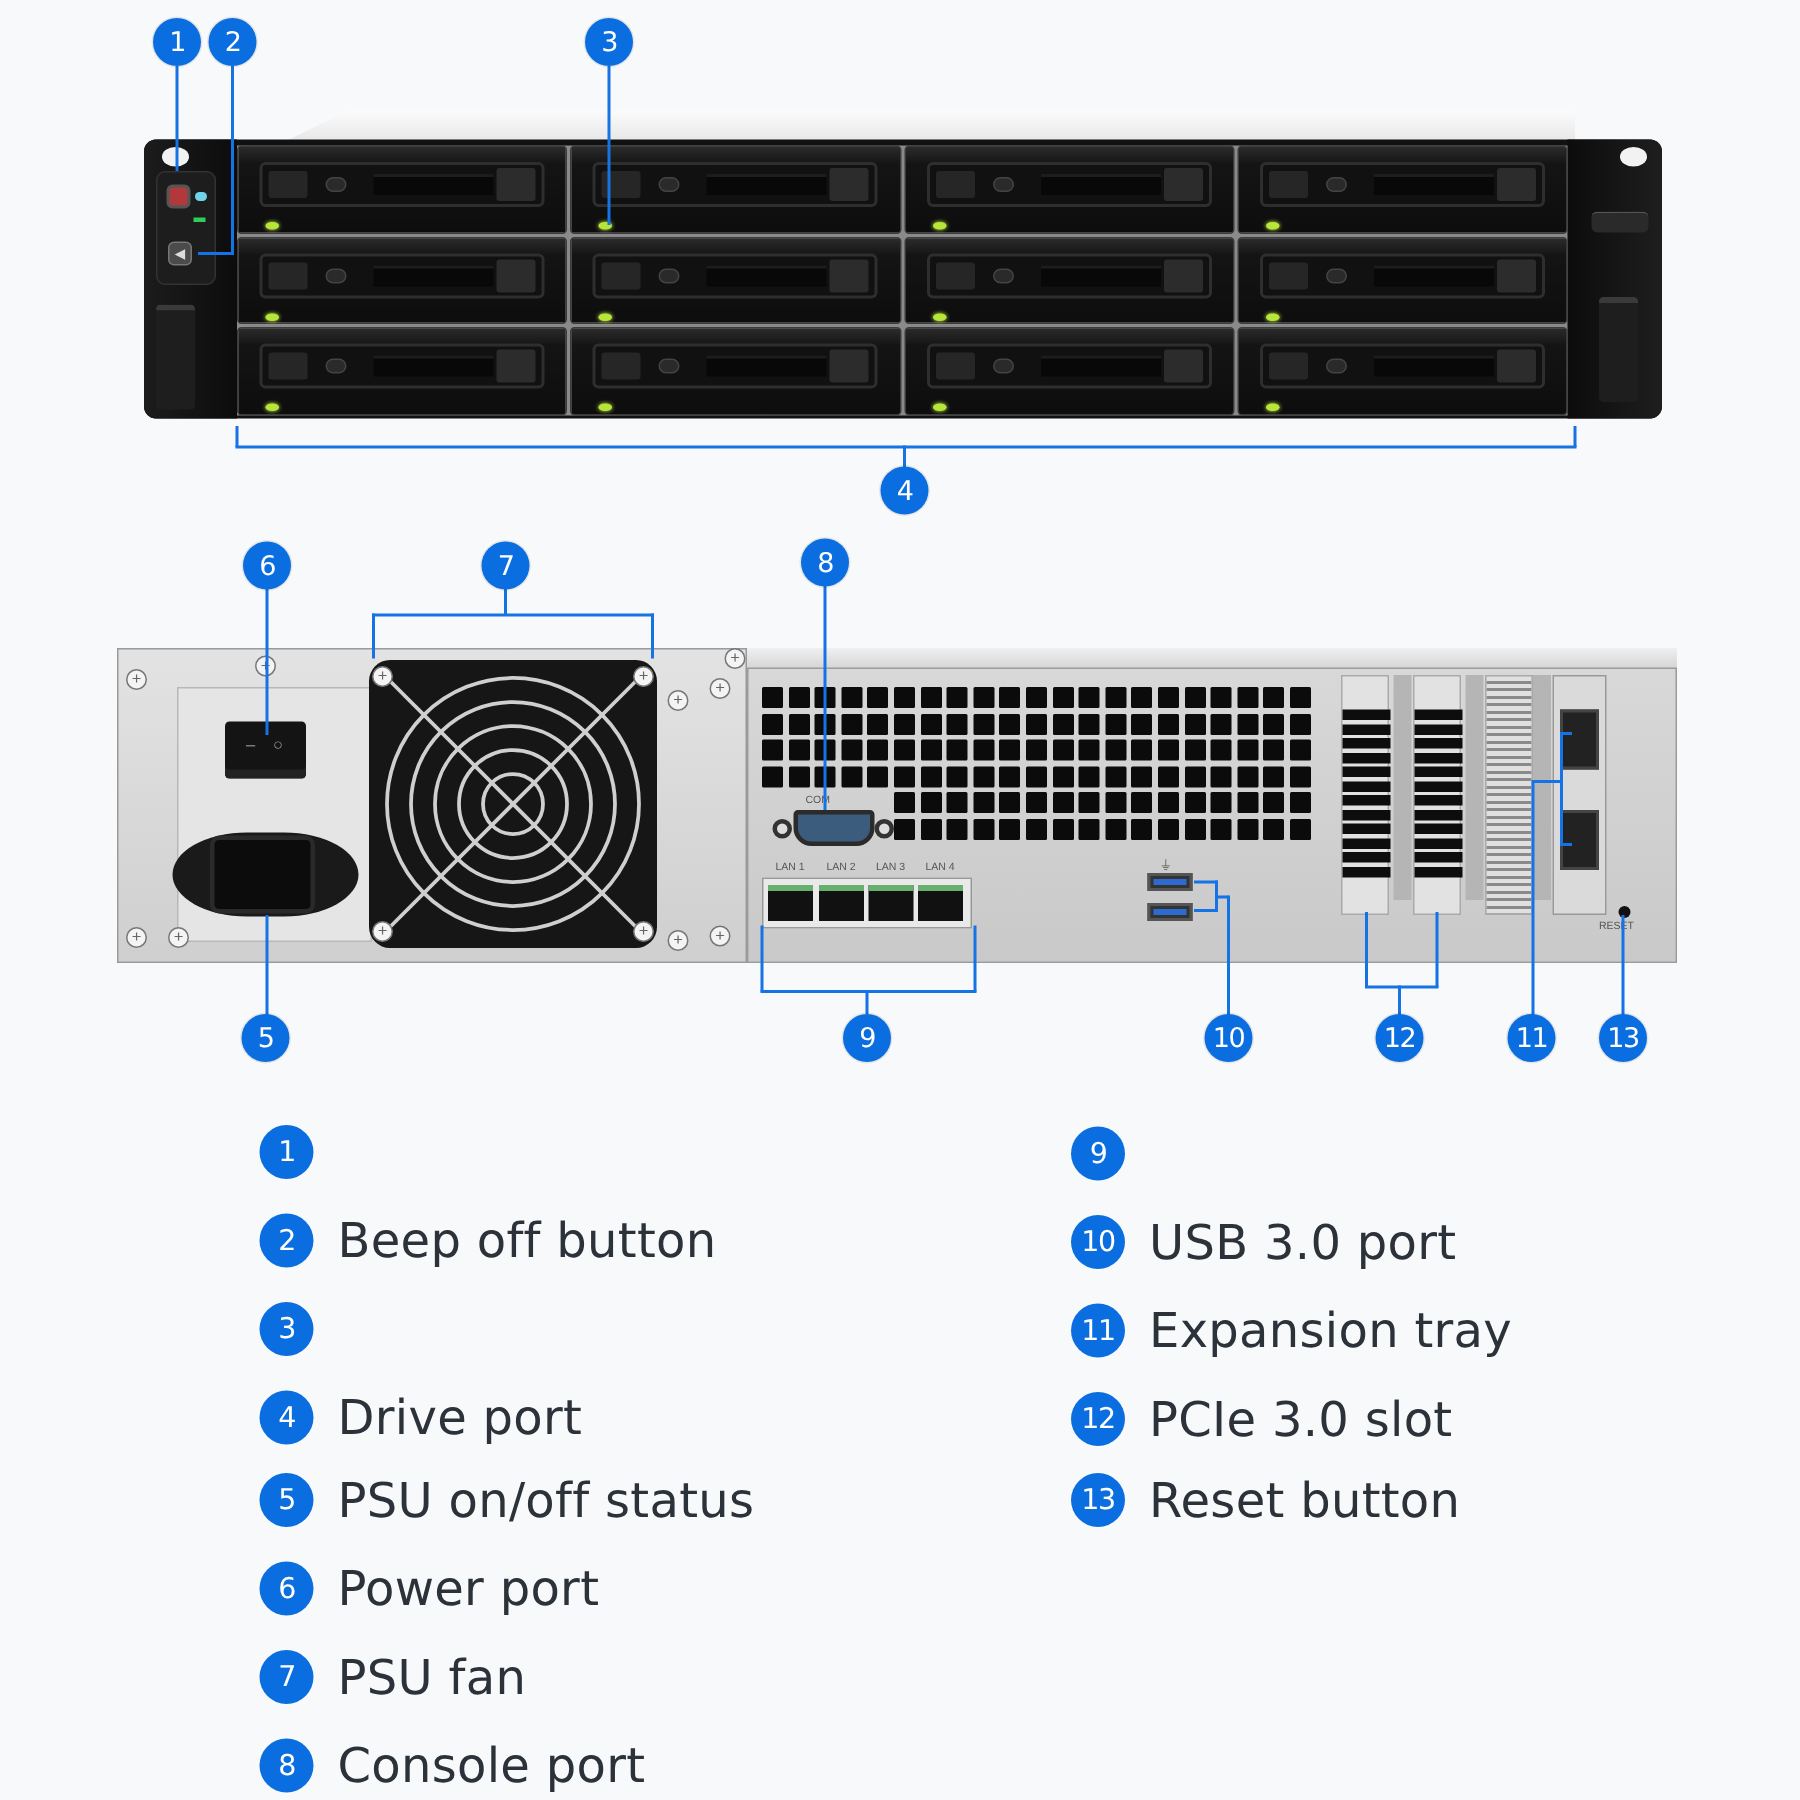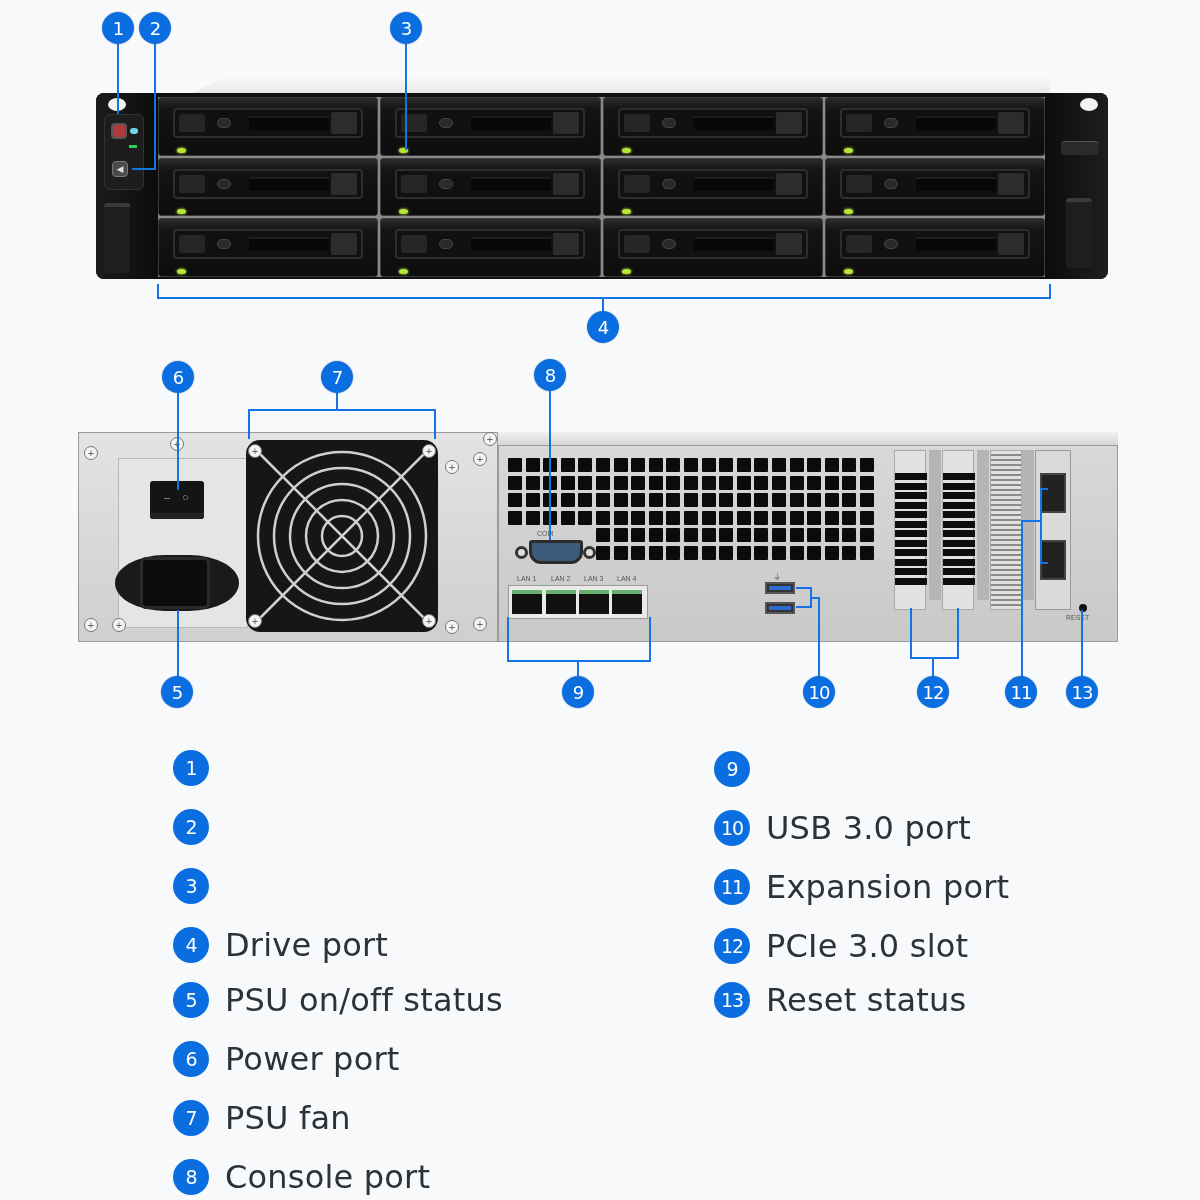--- a/index.html
+++ b/index.html
@@ -475,20 +475,21 @@
 <div class="badge" style="left:917px;top:676px;">12</div>
 <div class="badge" style="left:1005px;top:676px;">11</div>
 <div class="badge" style="left:1066px;top:676px;">13</div>
 
 <div>
   <div class="legend-item" style="left:173px;top:748px;">
     <span class="lbadge">1</span>
   </div>
   <div class="legend-item" style="left:173px;top:807px;">
     <span class="lbadge">2</span>
+    <span class="ltext">Beep off button</span>
   </div>
   <div class="legend-item" style="left:173px;top:866px;">
     <span class="lbadge">3</span>
   </div>
   <div class="legend-item" style="left:173px;top:925px;">
     <span class="lbadge">4</span>
     <span class="ltext">Drive port</span>
   </div>
   <div class="legend-item" style="left:173px;top:980px;">
     <span class="lbadge">5</span>
@@ -509,23 +510,23 @@
 
   <div class="legend-item" style="left:714px;top:749px;">
     <span class="lbadge">9</span>
   </div>
   <div class="legend-item" style="left:714px;top:808px;">
     <span class="lbadge">10</span>
     <span class="ltext">USB 3.0 port</span>
   </div>
   <div class="legend-item" style="left:714px;top:867px;">
     <span class="lbadge">11</span>
-    <span class="ltext">Expansion port</span>
+    <span class="ltext">Expansion tray</span>
   </div>
   <div class="legend-item" style="left:714px;top:926px;">
     <span class="lbadge">12</span>
     <span class="ltext">PCIe 3.0 slot</span>
   </div>
   <div class="legend-item" style="left:714px;top:980px;">
     <span class="lbadge">13</span>
-    <span class="ltext">Reset status</span>
+    <span class="ltext">Reset button</span>
   </div>
 </div>
 
 </body></html>

